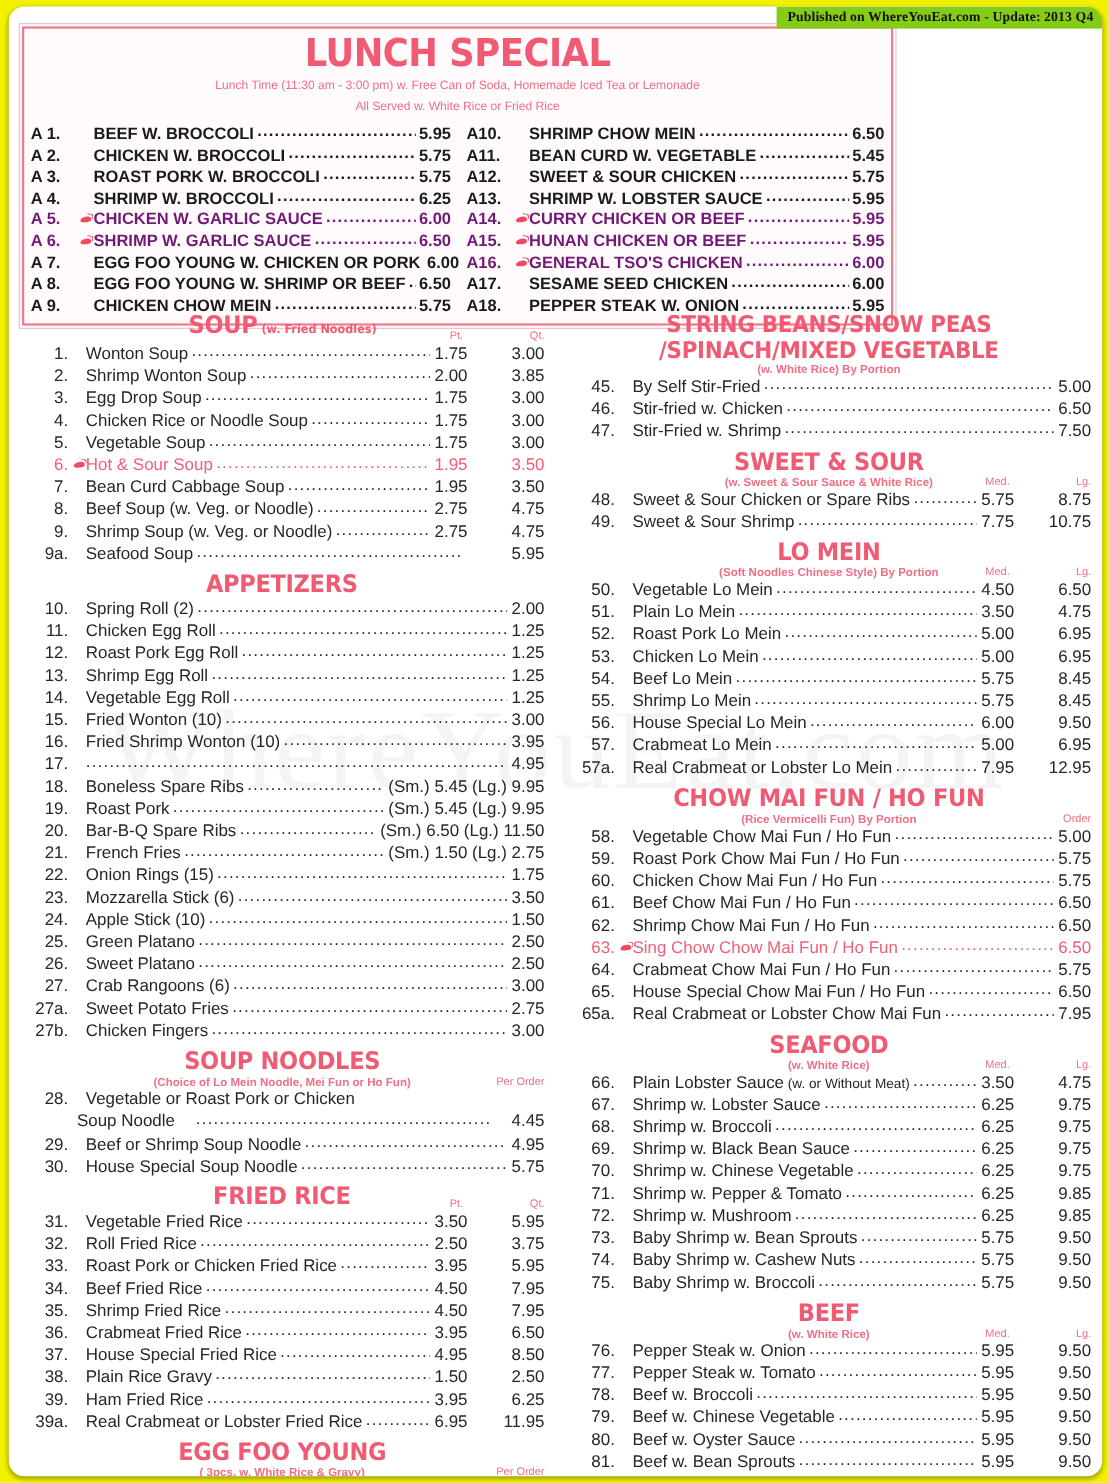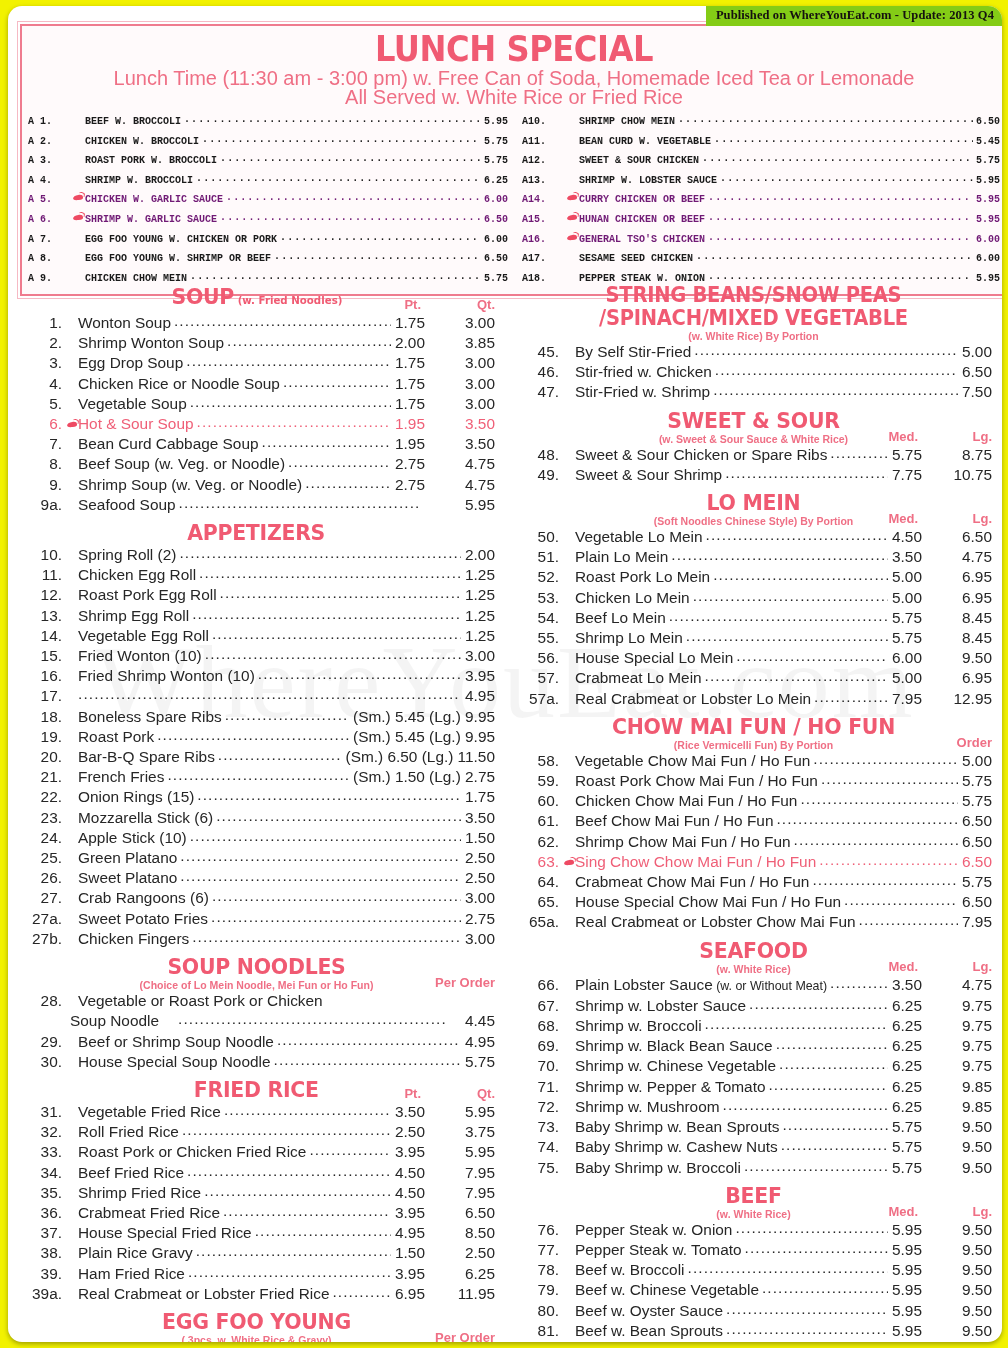--- a/index.html
+++ b/index.html
@@ -34,58 +34,58 @@
     color: #15110f;
     letter-spacing: .1px;
     white-space: nowrap;
     z-index: 5;
   }
 
   
   .lunch-box {
     position: absolute;
     left: 12px; top: 18px;
-    width: 988px;
+    width: 792px;
     border: 2px solid #ef7b8e;
     outline: 1px solid #f6b9c4;
     outline-offset: 2px;
     background: #fffafb;
     padding: 4px 6px 6px 6px;
   }
   .lunch-title {
     text-align: center;
     font-family: "DejaVu Sans", sans-serif;
     font-weight: bold;
     font-size: 35px;
     line-height: 39px;
     color: #f05a72;
     letter-spacing: -.5px;
     transform: scaleX(.92);
   }
   .lunch-sub {
     text-align: center;
-    font-size: 20px;
+    font-size: 11px;
     line-height: 19px;
     color: #ef6f85;
     font-weight: normal;
   }
   .lunch-cols {
     display: flex;
     margin-top: 5px;
   }
   .lunch-col { width: 50%; }
   .lunch-col.left { padding-right: 6px; }
   .lunch-col.right { padding-left: 8px; }
 
   .ls-row {
     display: flex;
     align-items: baseline;
-    font-family: Liberation Mono, monospace;
+    font-family: Liberation Sans, sans-serif;
     font-weight: bold;
-    font-size: 10px;
+    font-size: 15px;
     line-height: 19.6px;
     color: #1a1a1a;
     white-space: nowrap;
   }
   .ls-row.spicy { color: #701a75; }
   .ls-code { width: 44px; flex: 0 0 44px; }
   .ls-chili { width: 13px; flex: 0 0 13px; position: relative; top: -1px; }
   .ls-name { flex: 0 0 auto; padding-right: 3px; }
   .ls-price { flex: 0 0 auto; padding-left: 3px; text-align: right; }
 
@@ -122,22 +122,22 @@
 
   .head-row {
     position: relative;
     display: flex;
     align-items: flex-end;
     justify-content: center;
   }
   .head-row .heads-abs {
     position: absolute;
     right: 0; bottom: 1px;
-    font-size: 13px;
-    font-weight: bold;
+    font-size: 10px;
+    font-weight: normal;
     color: #ef6f85;
   }
   .head-row .heads-abs span.h1 { display:inline-block; width: 78px; text-align: right; }
   .head-row .heads-abs span.h2 { display:inline-block; width: 74px; text-align: right; }
 
   .item {
     display: flex;
     align-items: baseline;
     font-size: 15.4px;
     line-height: 20.2px;

